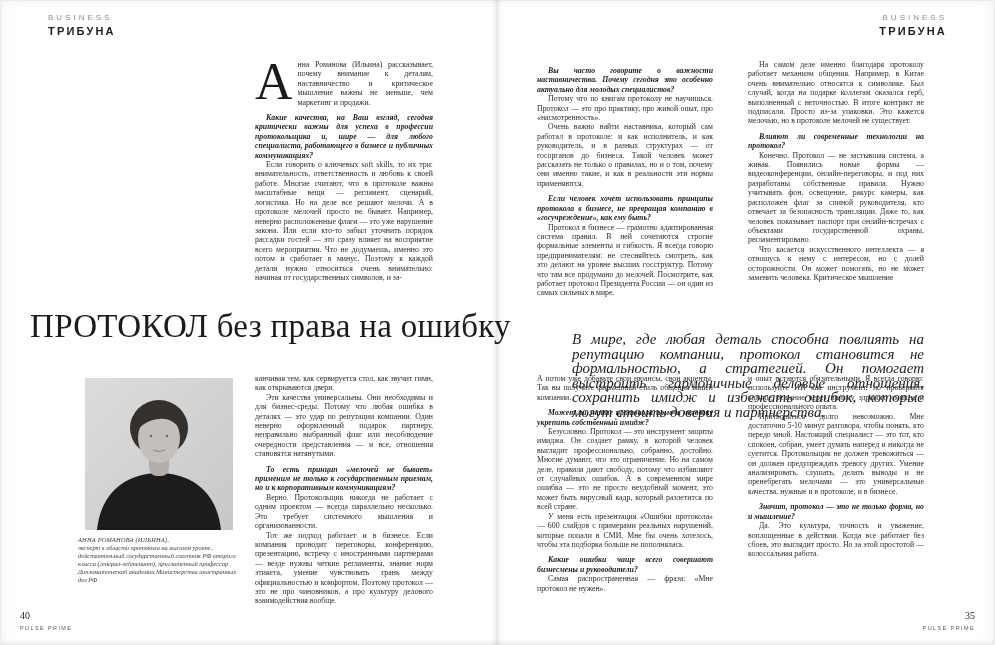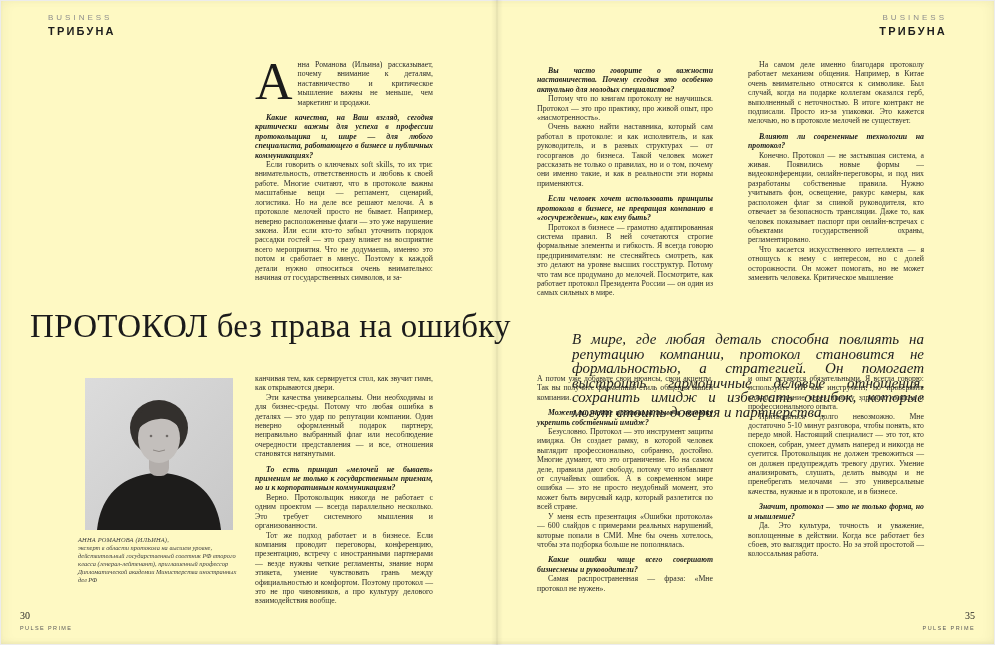--- a/index.html
+++ b/index.html
@@ -1,18 +1,18 @@
 <!DOCTYPE html>
 <html lang="ru"><head>
 <meta charset="utf-8">
 <style>
   html,body { margin:0; padding:0; background:#e9e9e9; }
   .spread {
     position:relative; width:995px; height:645px; margin:0 auto;
-    background:#fef9c3; overflow:hidden;
+    background:#ffffff; overflow:hidden;
     font-family:"Liberation Serif", serif; color:#2a2a2a;
     box-shadow: inset 0 0 0 1px #ececec, inset 5px 0 12px rgba(0,0,0,.035), inset -5px 0 12px rgba(0,0,0,.035), inset 0 -2px 4px rgba(0,0,0,.05);
   }
   .fold {
     position:absolute; left:491px; top:0; width:12px; height:645px;
     background:linear-gradient(90deg, rgba(0,0,0,0) 0%, rgba(0,0,0,.05) 40%, rgba(0,0,0,.11) 50%, rgba(0,0,0,.05) 60%, rgba(0,0,0,0) 100%);
   }
   
   .pg-header { position:absolute; top:13px; font-family:"Liberation Sans", sans-serif; }
   .pg-header.left { left:48px; text-align:left; }
@@ -151,21 +151,21 @@
   <div class="col" style="left:748px; top:374px; width:176px;">
     <p class="a flush">и опыт остаются обязательными. Я всегда говорю: используйте ИИ как инструмент, но проверяйте каждое решение через призму здравого смысла и профессионального опыта.</p>
       <p class="a">Притворяться долго невозможно. Мне достаточно 5-10 минут разговора, чтобы понять, кто передо мной. Настоящий специалист — это тот, кто спокоен, собран, умеет думать наперед и никогда не суетится. Протокольщик не должен тревожиться — он должен предупреждать тревогу других. Умение анализировать, слушать, делать выводы и не пренебрегать мелочами — это универсальные качества, нужные и в протоколе, и в бизнесе.</p>
       <p class="q">Значит, протокол — это не только форма, но и мышление?</p>
       <p class="a">Да. Это культура, точность и уважение, воплощенные в действии. Когда все работает без сбоев, это выглядит просто. Но за этой простотой — колоссальная работа.</p>
   </div>
 
   <div class="fold"></div>
 
   <div class="pg-footer left">
-    <span class="page-num">30</span>
+    <span class="page-num">40</span>
     <span class="mag-name">PULSE PRIME</span>
   </div>
   <div class="pg-footer right">
     <span class="page-num">35</span>
     <span class="mag-name">PULSE PRIME</span>
   </div>
 
 </div>
 
 </body></html>

